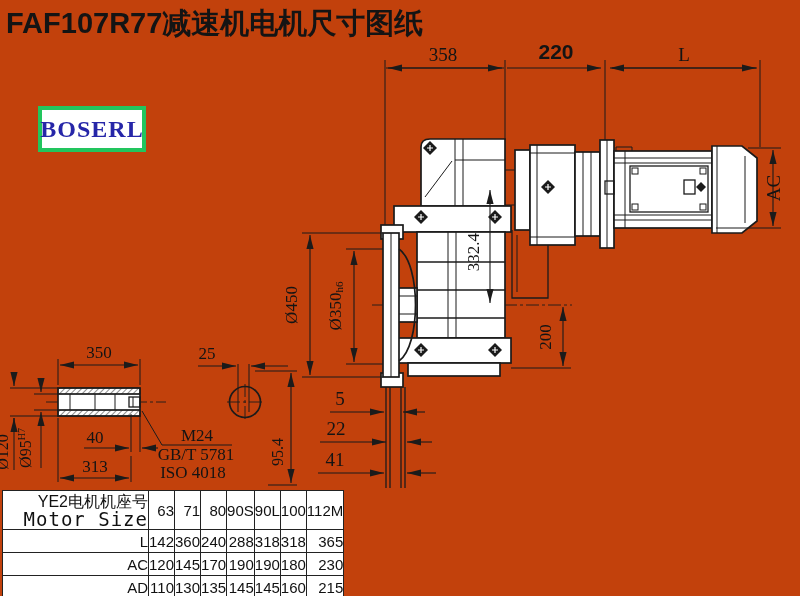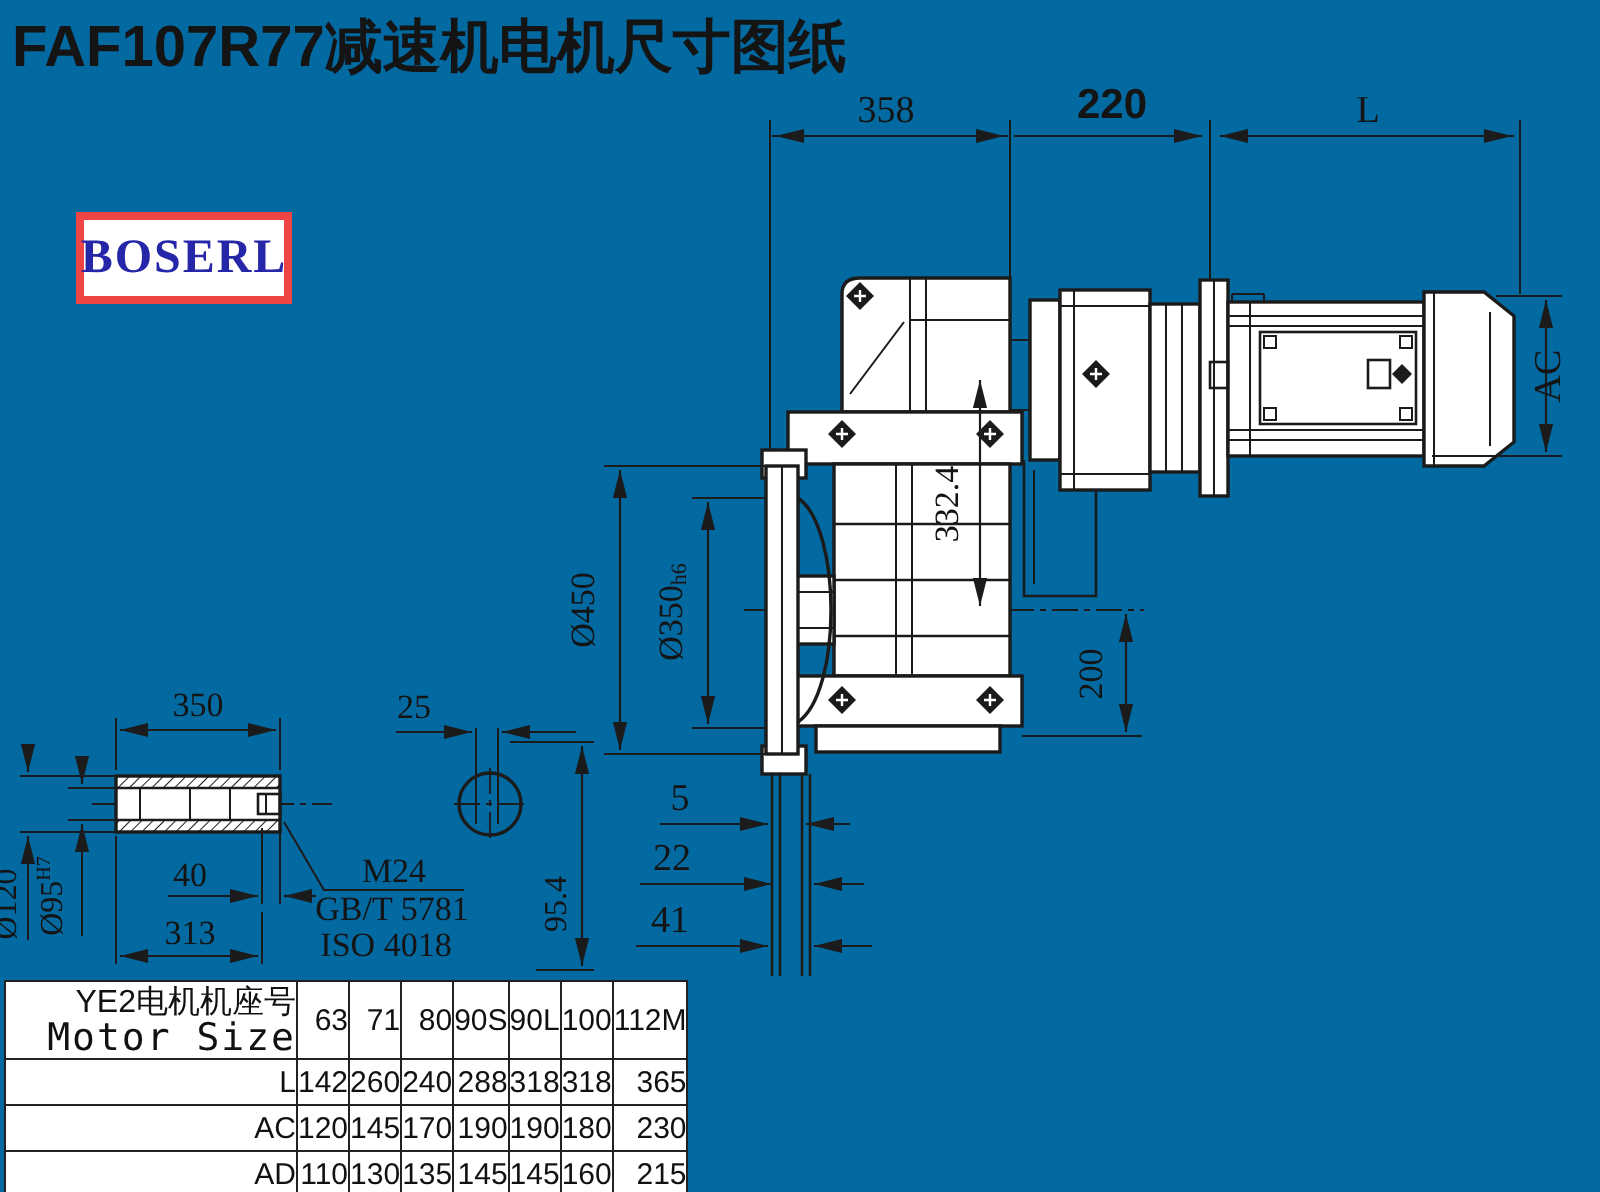--- a/index.html
+++ b/index.html
@@ -1,19 +1,19 @@
 <!DOCTYPE html>
 <html><head>
 <meta charset="utf-8">
 <style>
   html,body{margin:0;padding:0;background:#ffffff;}
-  .stage{position:relative;width:800px;height:596px;background:#0369a1;overflow:hidden;
+  .stage{position:relative;width:800px;height:596px;background:#c2410c;overflow:hidden;
          font-family:"Liberation Sans","DejaVu Sans",sans-serif;color:#111;}
   .title{position:absolute;left:6px;top:4px;font-size:29px;font-weight:800;letter-spacing:0px;color:#141414;white-space:nowrap;}
-  .logo{position:absolute;left:38px;top:106px;width:100px;height:38px;border:4px solid #ef4444;background:#fff;
+  .logo{position:absolute;left:38px;top:106px;width:100px;height:38px;border:4px solid #22c55e;background:#fff;
         display:flex;align-items:center;justify-content:center;text-align:right;}
   .logo span{font-family:"Liberation Serif","DejaVu Serif",serif;font-weight:bold;font-size:24px;color:#2626a8;letter-spacing:1px;}
   svg{position:absolute;left:0;top:0;}
   svg .main{stroke:#1b1b1b;stroke-width:1.7;fill:none;}
   svg .mainw{stroke:#1b1b1b;stroke-width:1.7;fill:#fff;}
   svg .med{stroke:#1b1b1b;stroke-width:1.3;fill:none;}
   svg .thin{stroke:#1b1b1b;stroke-width:1;fill:none;}
   svg .dim{stroke:#1b1b1b;stroke-width:1.1;fill:none;}
   svg .cl{stroke:#1b1b1b;stroke-width:0.9;fill:none;stroke-dasharray:13 3 3 3;}
   svg text{fill:#141414;font-family:"Liberation Serif","DejaVu Serif",serif;}
@@ -279,21 +279,21 @@
       <td>71</td>
       <td>80</td>
       <td>90S</td>
       <td>90L</td>
       <td>100</td>
       <td>112M</td>
     </tr>
     <tr>
       <td>L</td>
       <td>142</td>
-      <td>260</td>
+      <td>360</td>
       <td>240</td>
       <td>288</td>
       <td>318</td>
       <td>318</td>
       <td>365</td>
     </tr>
     <tr>
       <td>AC</td>
       <td>120</td>
       <td>145</td>

